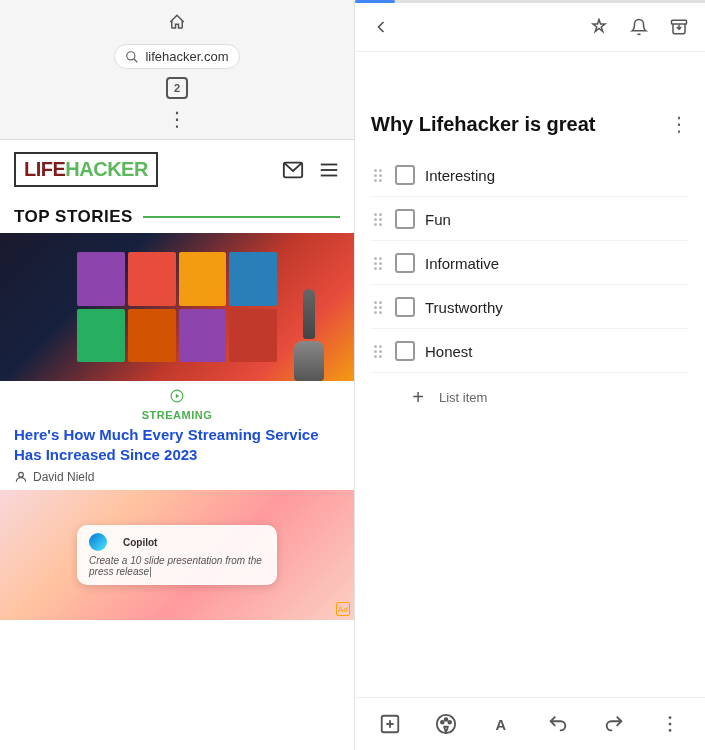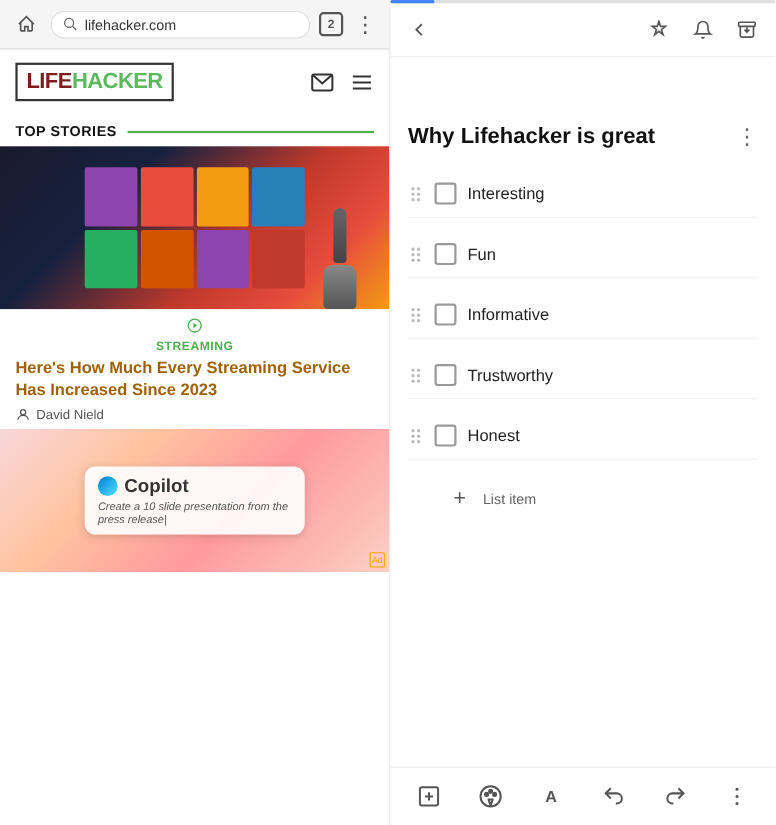--- a/index.html
+++ b/index.html
@@ -24,20 +24,21 @@
     }
 
     
     .browser-chrome {
       display: flex;
       align-items: center;
       padding: 8px 10px;
       background: #f5f5f5;
       gap: 8px;
       border-bottom: 1px solid #ddd;
+      flex-direction: column;
     }
     .home-icon-btn {
       width: 28px;
       height: 28px;
       display: flex;
       align-items: center;
       justify-content: center;
       cursor: pointer;
     }
     .address-bar {
@@ -115,21 +116,21 @@
     }
 
     
     .section-header {
       padding: 8px 14px 6px;
       display: flex;
       align-items: center;
       gap: 10px;
     }
     .section-title {
-      font-size: 13px;
+      font-size: 17px;
       font-weight: 800;
       color: #111;
       letter-spacing: 0.5px;
       text-transform: uppercase;
     }
     .section-line {
       flex: 1;
       height: 2px;
       background: #4caf50;
     }
@@ -159,21 +160,21 @@
     .article-category-text {
       font-size: 11px;
       font-weight: 700;
       color: #4caf50;
       letter-spacing: 0.5px;
       text-transform: uppercase;
     }
     .article-headline {
       font-size: 15px;
       font-weight: 800;
-      color: #a16207;
+      color: #1d4ed8;
       line-height: 1.3;
       margin-bottom: 6px;
     }
     .article-author {
       display: flex;
       align-items: center;
       gap: 5px;
       font-size: 12px;
       color: #555;
     }
@@ -203,23 +204,24 @@
       gap: 6px;
       margin-bottom: 4px;
     }
     .copilot-logo {
       width: 18px;
       height: 18px;
       background: linear-gradient(135deg, #0078d4, #50e6ff);
       border-radius: 50%;
     }
     .copilot-label {
-      font-size: 17px;
+      font-size: 10px;
       font-weight: 600;
       color: #333;
+      margin-left: 10px;
     }
     .copilot-text {
       font-size: 10px;
       color: #555;
       font-style: italic;
     }
     .ads-badge {
       position: absolute;
       bottom: 4px;
       right: 4px;
@@ -292,21 +294,21 @@
     .note-more-btn {
       color: #666;
       cursor: pointer;
       font-size: 20px;
     }
 
     
     .checklist {
       display: flex;
       flex-direction: column;
-      gap: 12px;
+      gap: 1px;
     }
     .checklist-item {
       display: flex;
       align-items: center;
       padding: 11px 0;
       gap: 10px;
       border-bottom: 1px solid #f0f0f0;
       position: relative;
     }
     .drag-handle {

